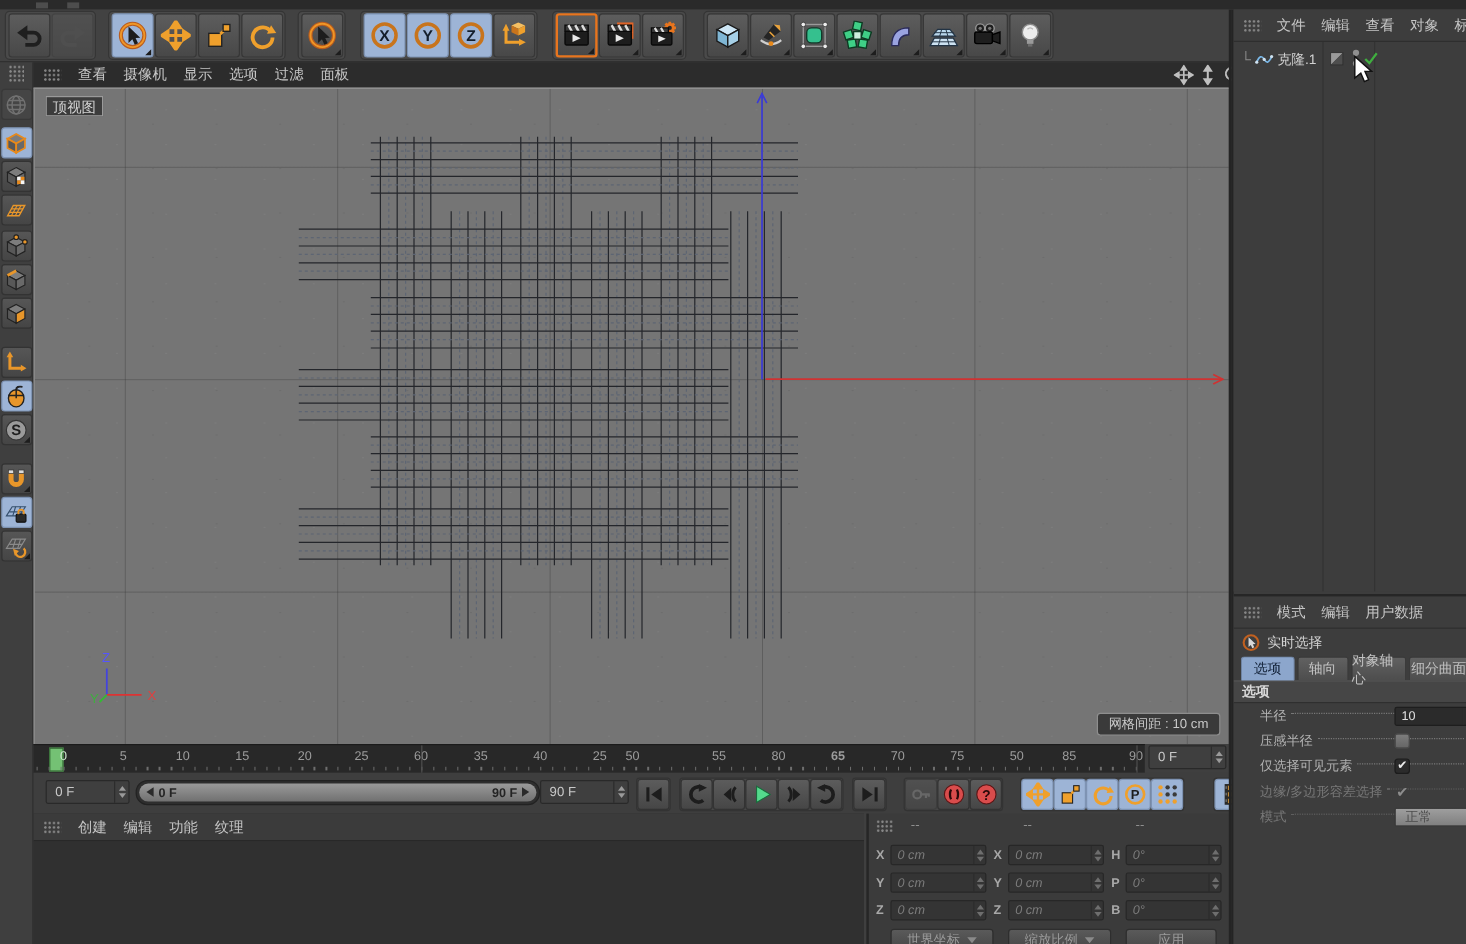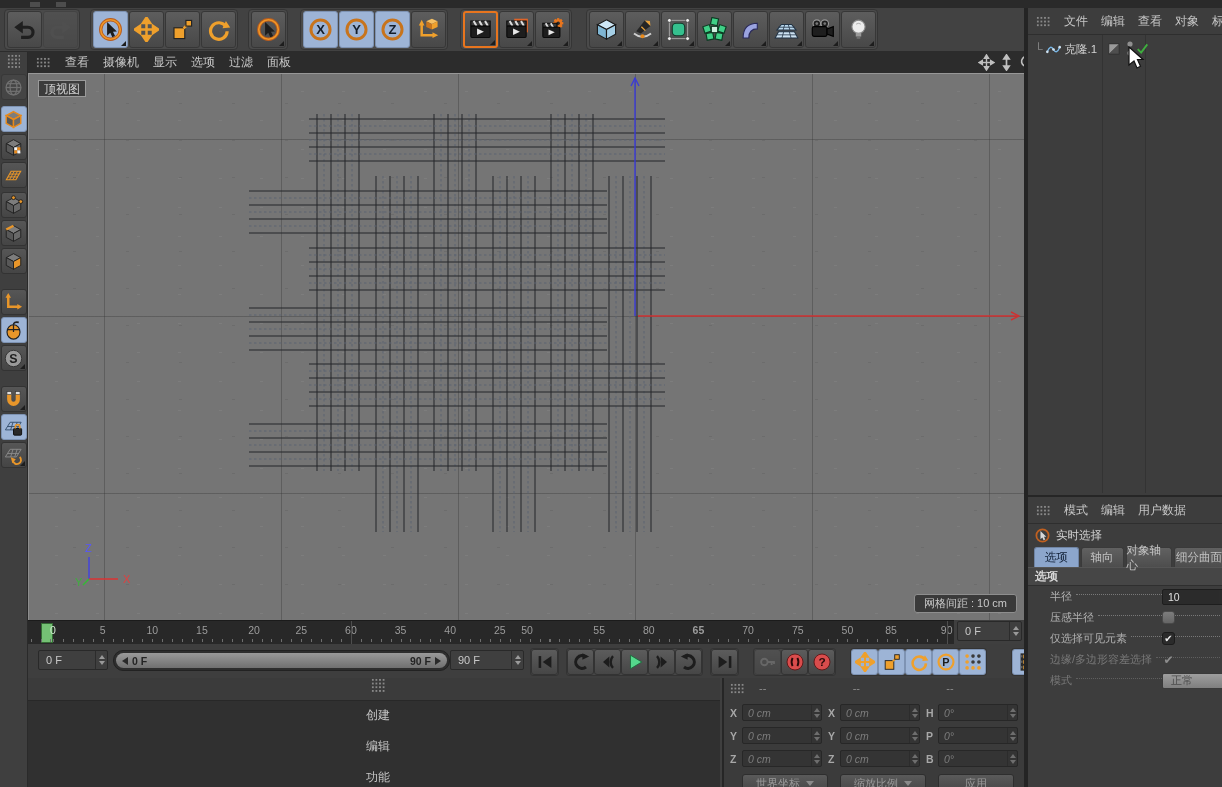--- a/index.html
+++ b/index.html
@@ -123,21 +123,21 @@
     position:relative; width:27px; height:26px; border-radius:3px; margin:0;
     background:linear-gradient(#5c5c5c,#464646); border:1px solid #333;
     display:flex; align-items:center; justify-content:center; cursor:pointer;
   }
   .pbtn svg { width:20px; height:20px; }
   .pbtn.sel { background:#9db4d6; border-color:#7e93b3; }
   .pbtn.dis { opacity:.45; }
   
   #materials { left:28px; top:678px; width:692px; height:109px; background:#303030; }
   #mat-menubar { height:23px; background:#3b3b3b; border-bottom:1px solid #282828;
-    display:flex; align-items:center; gap:14px; padding-left:8px;flex-direction:column; }
+    display:flex; align-items:center; gap:14px; padding-left:8px; }
   
   #coords { left:722px; top:678px; width:304px; height:109px; background:#3b3b3b;
     border-left:2px solid #262626; overflow:hidden; }
   #coords-header { height:20px; display:flex; align-items:center; padding-left:6px; }
   #coords-header .hd { width:94px; color:#8f8f8f; font-size:11px; padding-left:14px; }
   .cfield-row { position:absolute; display:flex; align-items:center; }
   .clabel { width:12px; color:#a8a8a8; font-size:10.5px; font-weight:bold; }
   .cfield {
     width:80px; height:17px; background:#343434; border:1px solid #272727; border-radius:2px;
     color:#7c7c7c; font-size:10.5px; display:flex; align-items:center;

